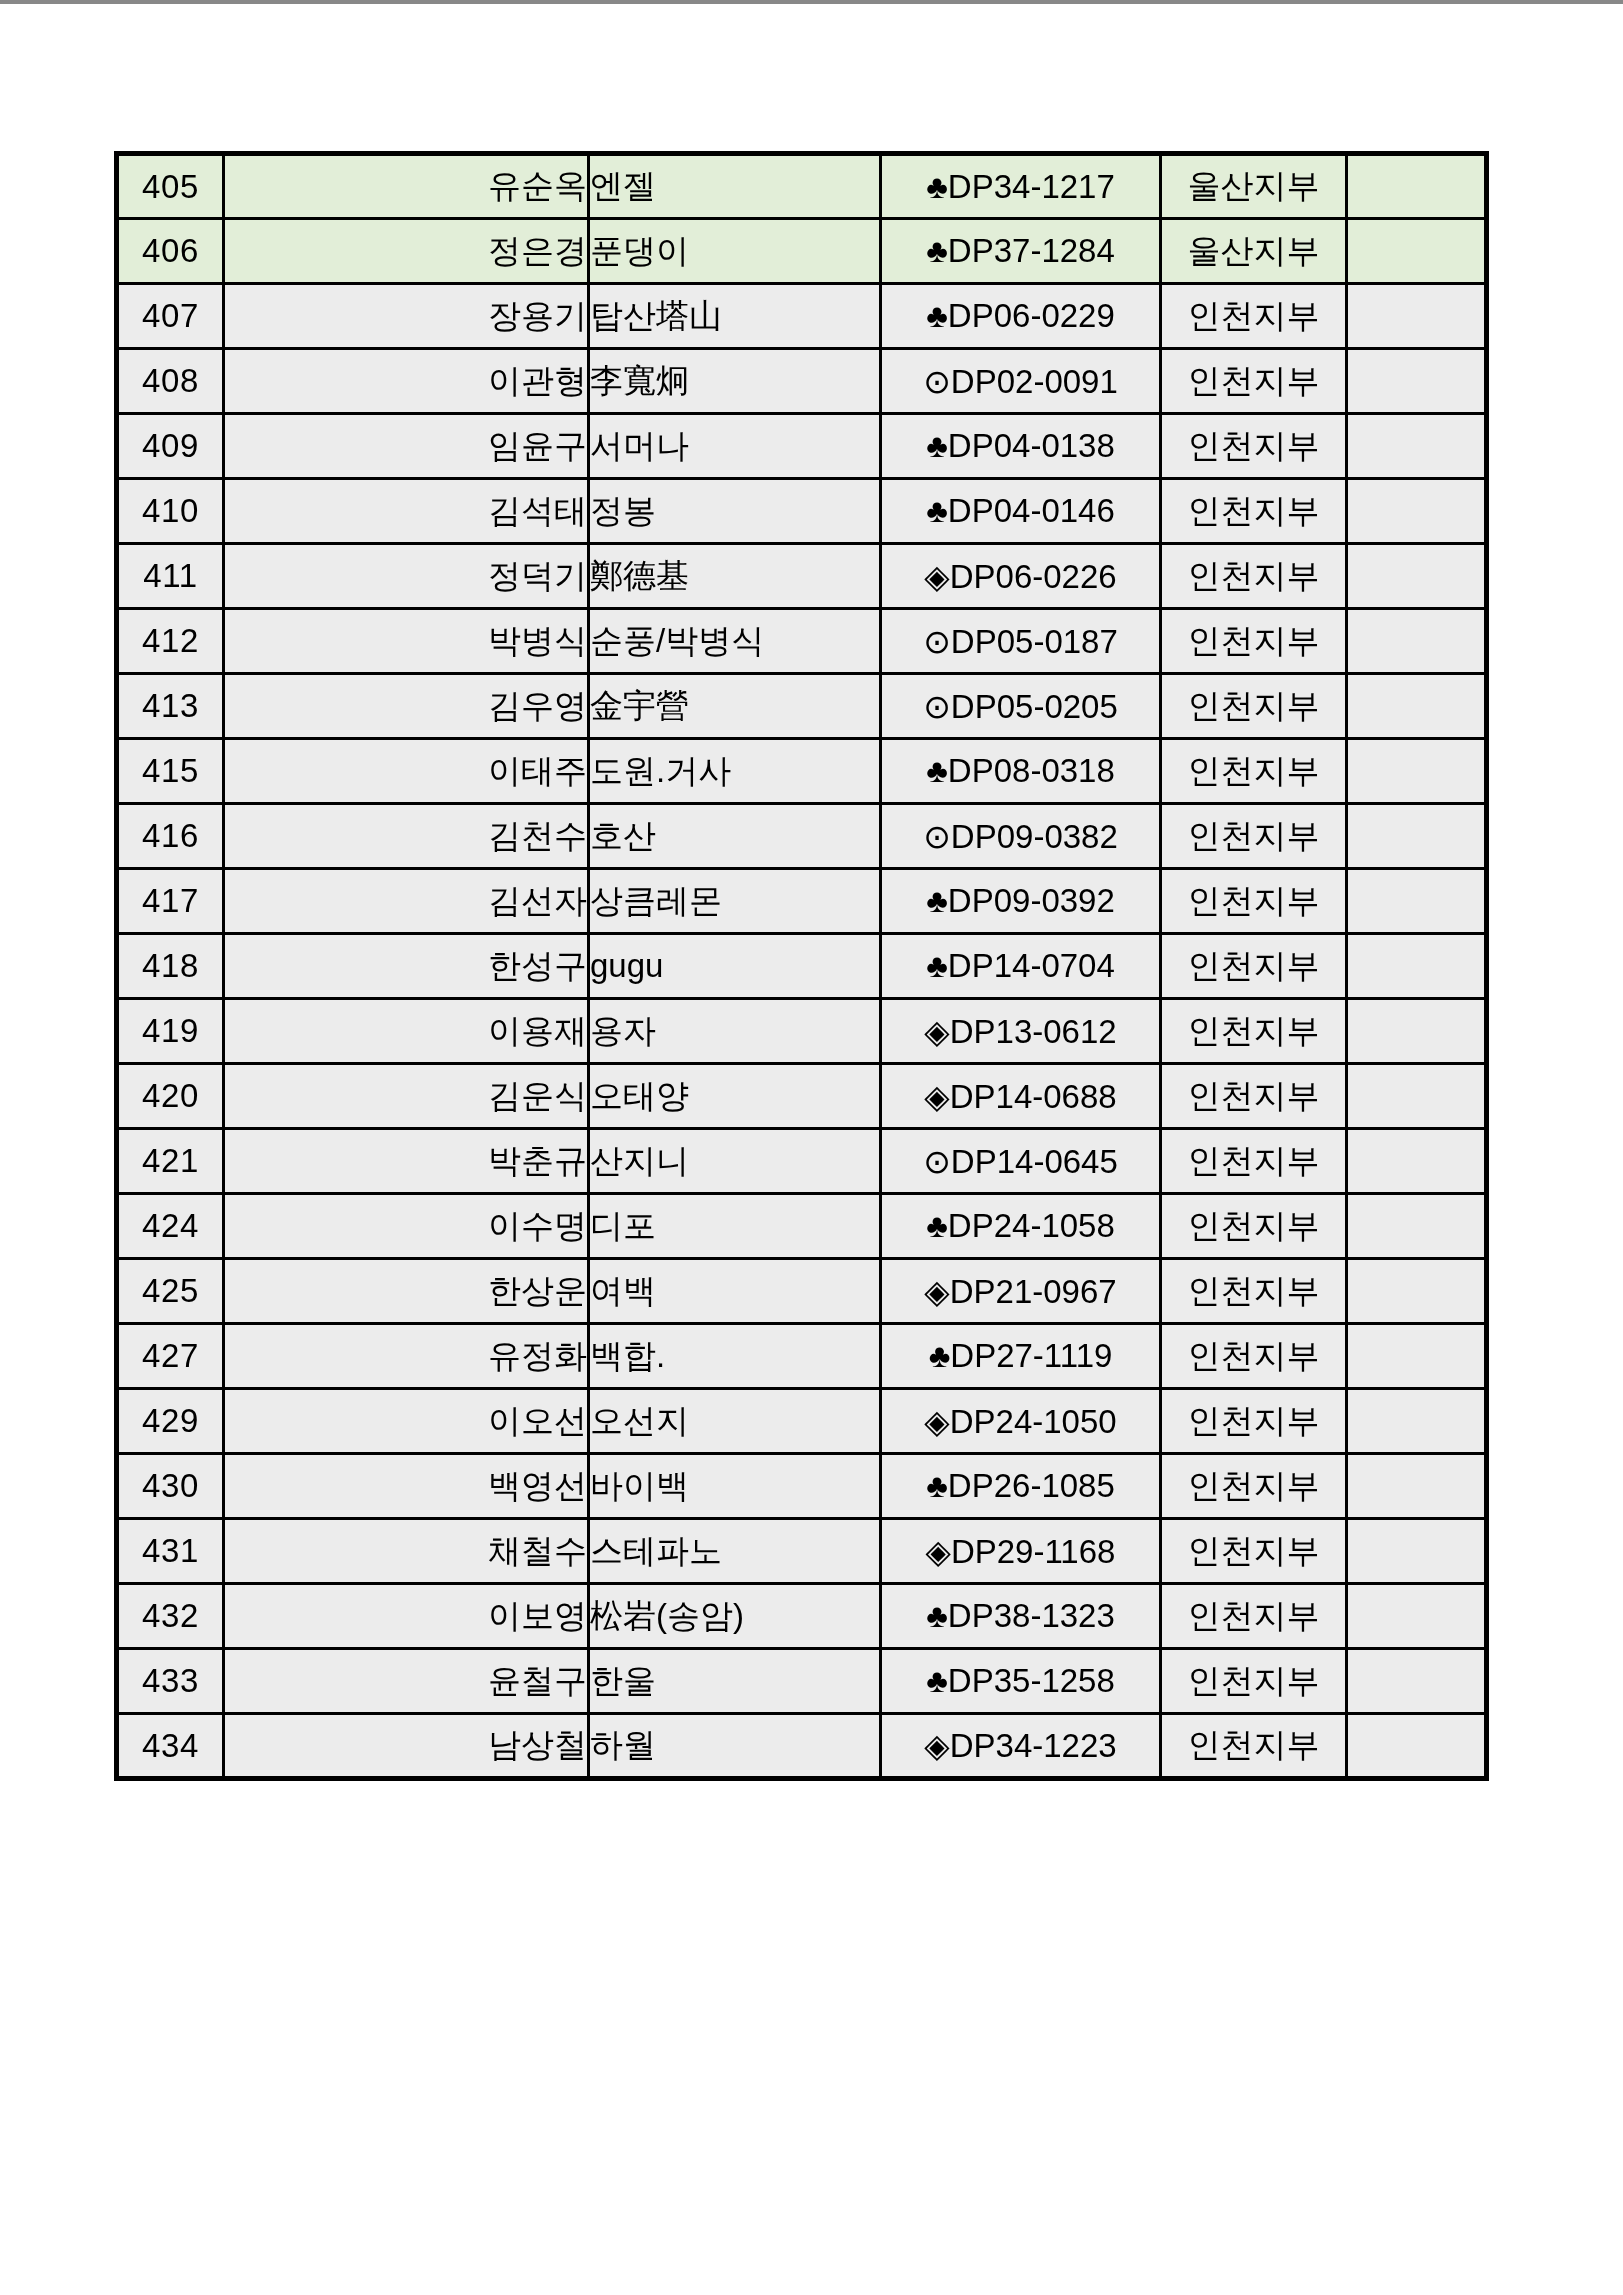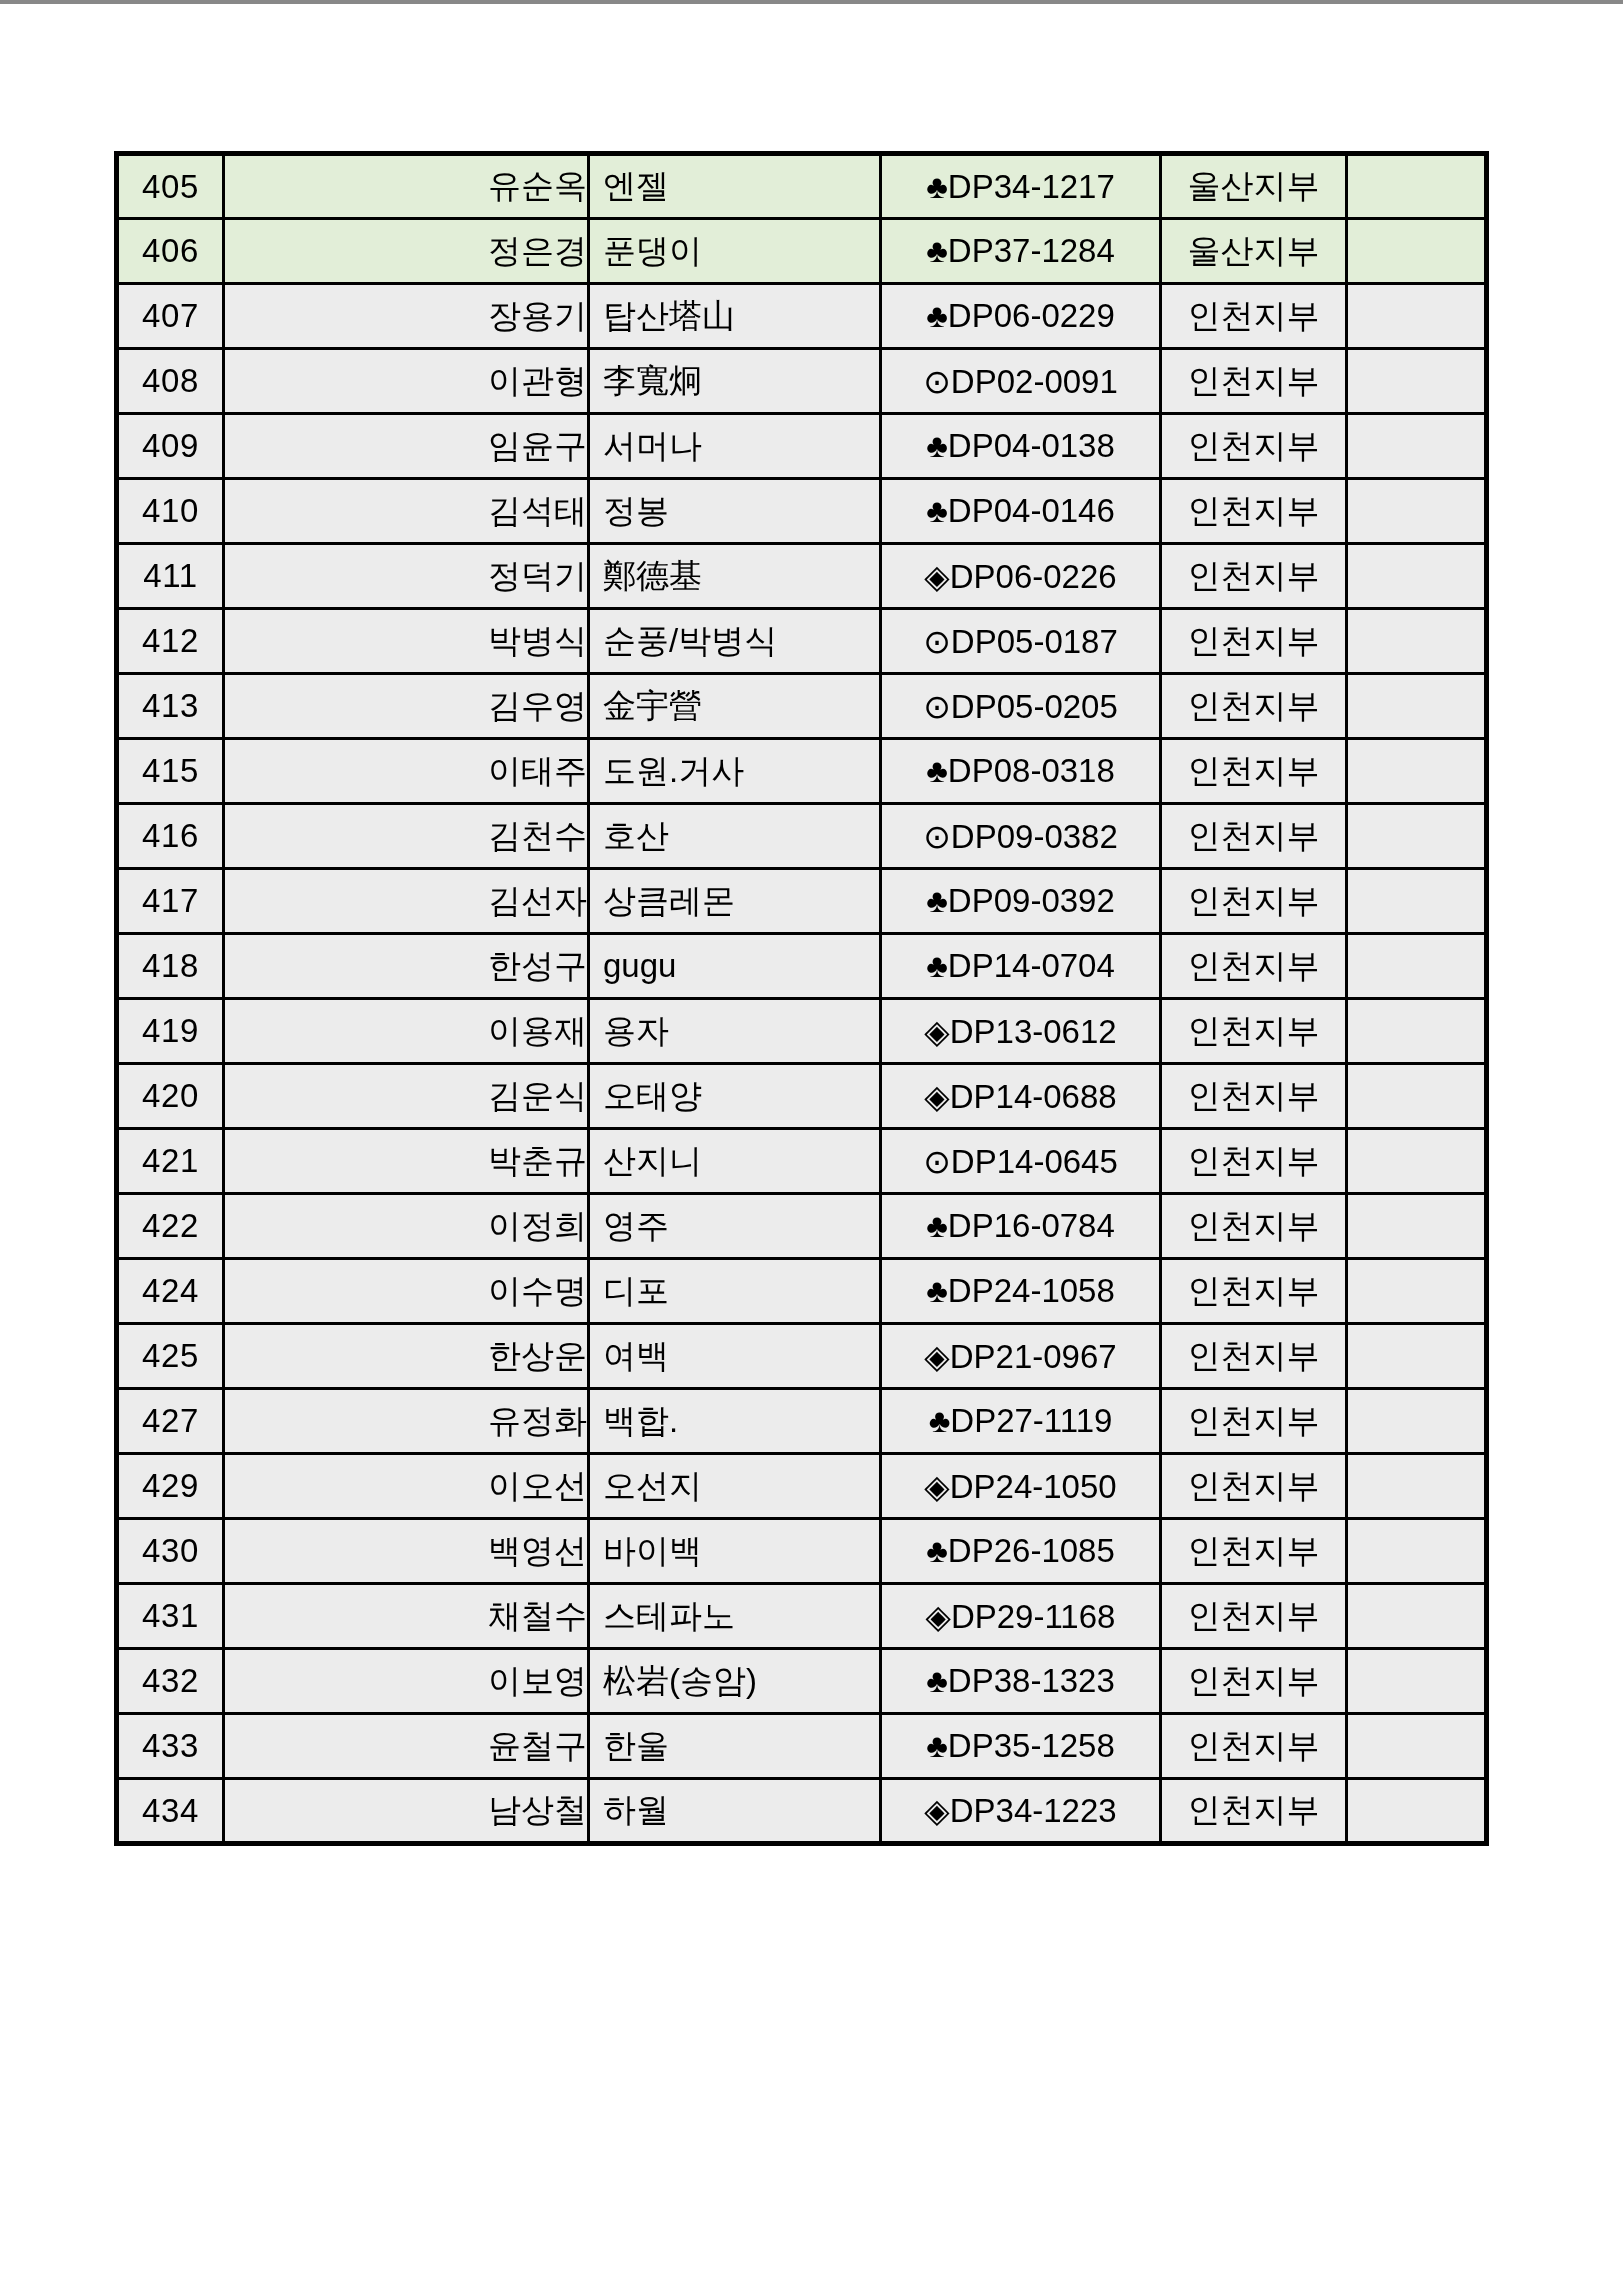--- a/index.html
+++ b/index.html
@@ -33,21 +33,21 @@
     height:65px;
     font-size:33px;
     vertical-align:middle;
     background:var(--row-bg);
     overflow:hidden;
     white-space:nowrap;
   }
   tr.hl td{background:var(--hl-bg);}
   td.col-no{text-align:center;letter-spacing:0.7px;}
   td.col-name{text-align:right;padding-left:13px;}
-  td.col-nickname{text-align:left;padding-left:13px;}
+  td.col-nickname{text-align:left;}
   td.col-code{text-align:center;}
   td.col-branch{text-align:center;}
   td.col-note{text-align:center;}
 </style>
 </head>
 <body>
 
 <div class="page">
   <table class="roster">
     <colgroup>
@@ -181,28 +181,20 @@
         </tr>
         <tr>
           <td class="col-no">421</td>
           <td class="col-name">박춘규</td>
           <td class="col-nickname">산지니</td>
           <td class="col-code">⊙DP14-0645</td>
           <td class="col-branch">인천지부</td>
           <td class="col-note"></td>
         </tr>
         <tr>
-          <td class="col-no">422</td>
-          <td class="col-name">이정희</td>
-          <td class="col-nickname">영주</td>
-          <td class="col-code">♣DP16-0784</td>
-          <td class="col-branch">인천지부</td>
-          <td class="col-note"></td>
-        </tr>
-        <tr>
           <td class="col-no">424</td>
           <td class="col-name">이수명</td>
           <td class="col-nickname">디포</td>
           <td class="col-code">♣DP24-1058</td>
           <td class="col-branch">인천지부</td>
           <td class="col-note"></td>
         </tr>
         <tr>
           <td class="col-no">425</td>
           <td class="col-name">한상운</td>

